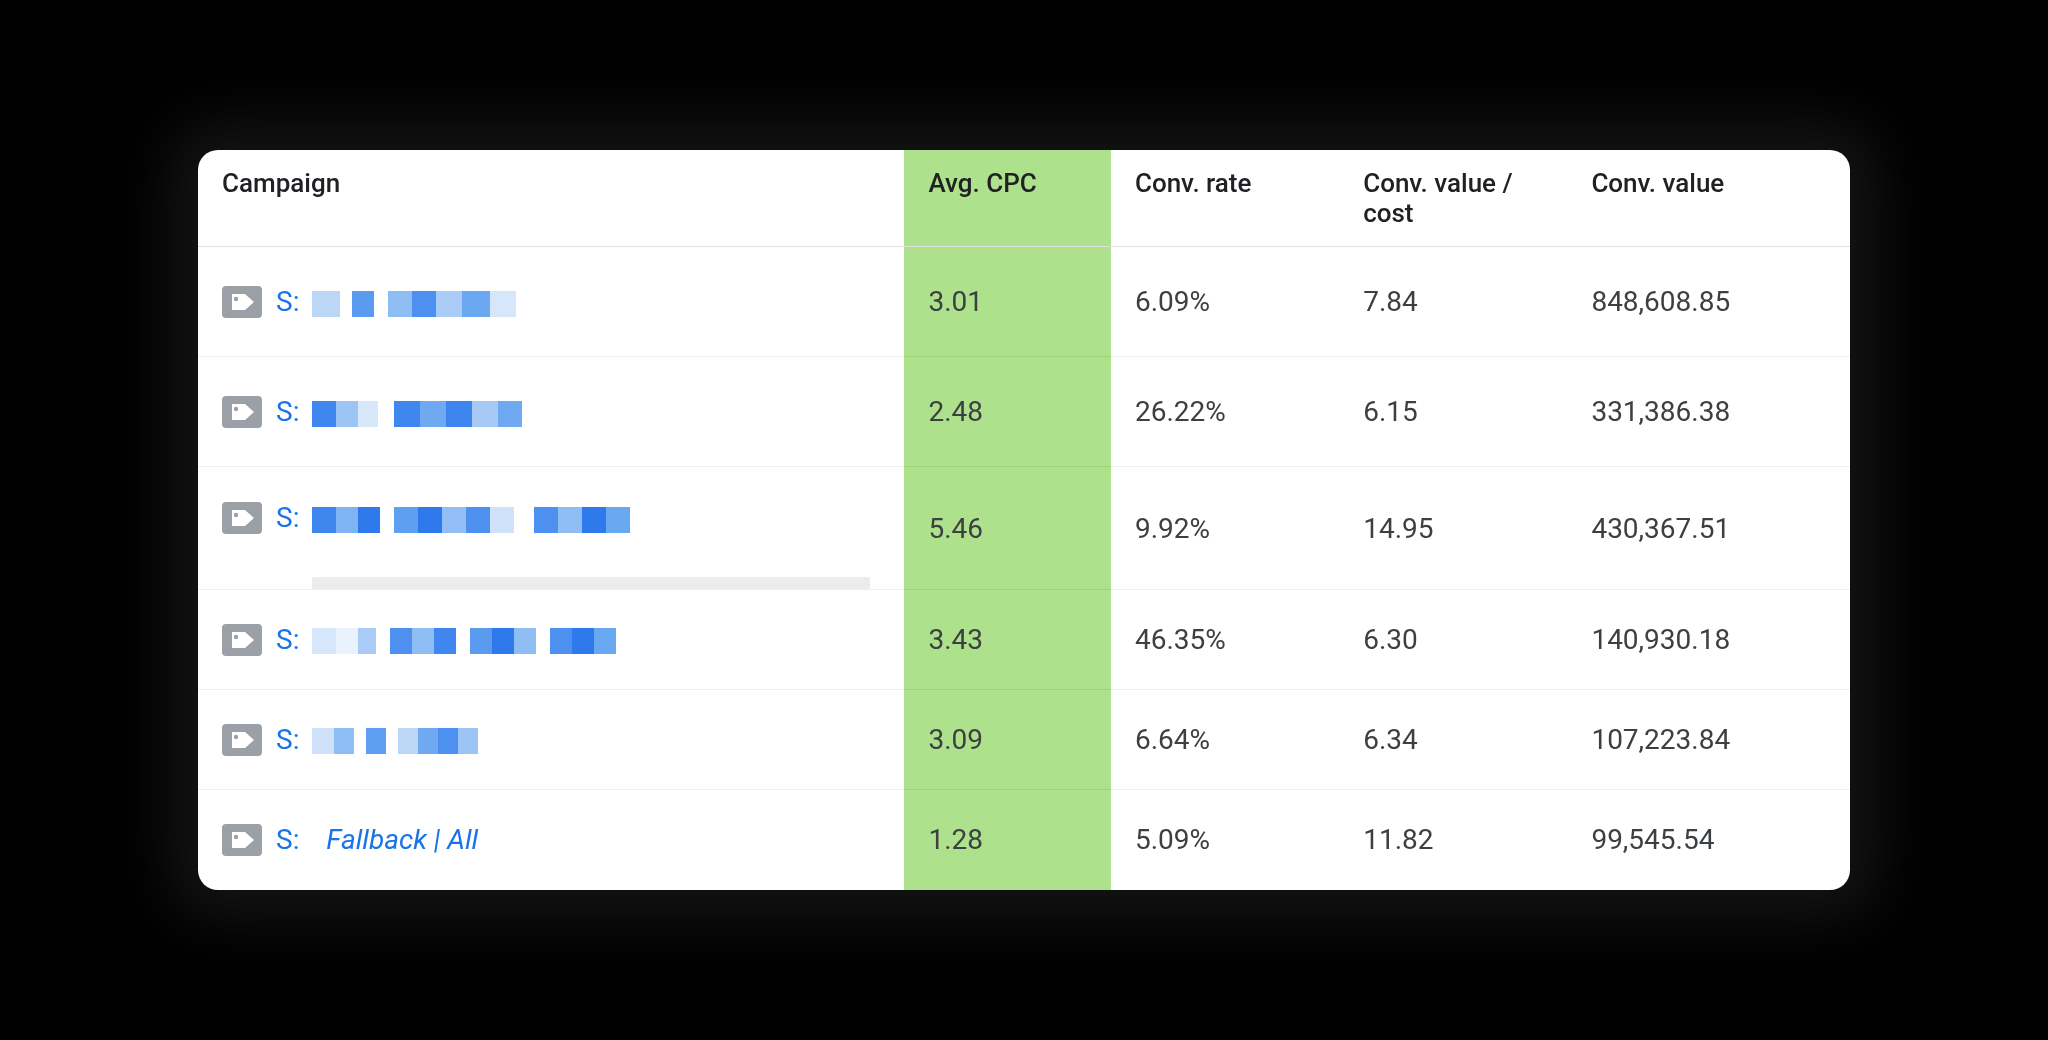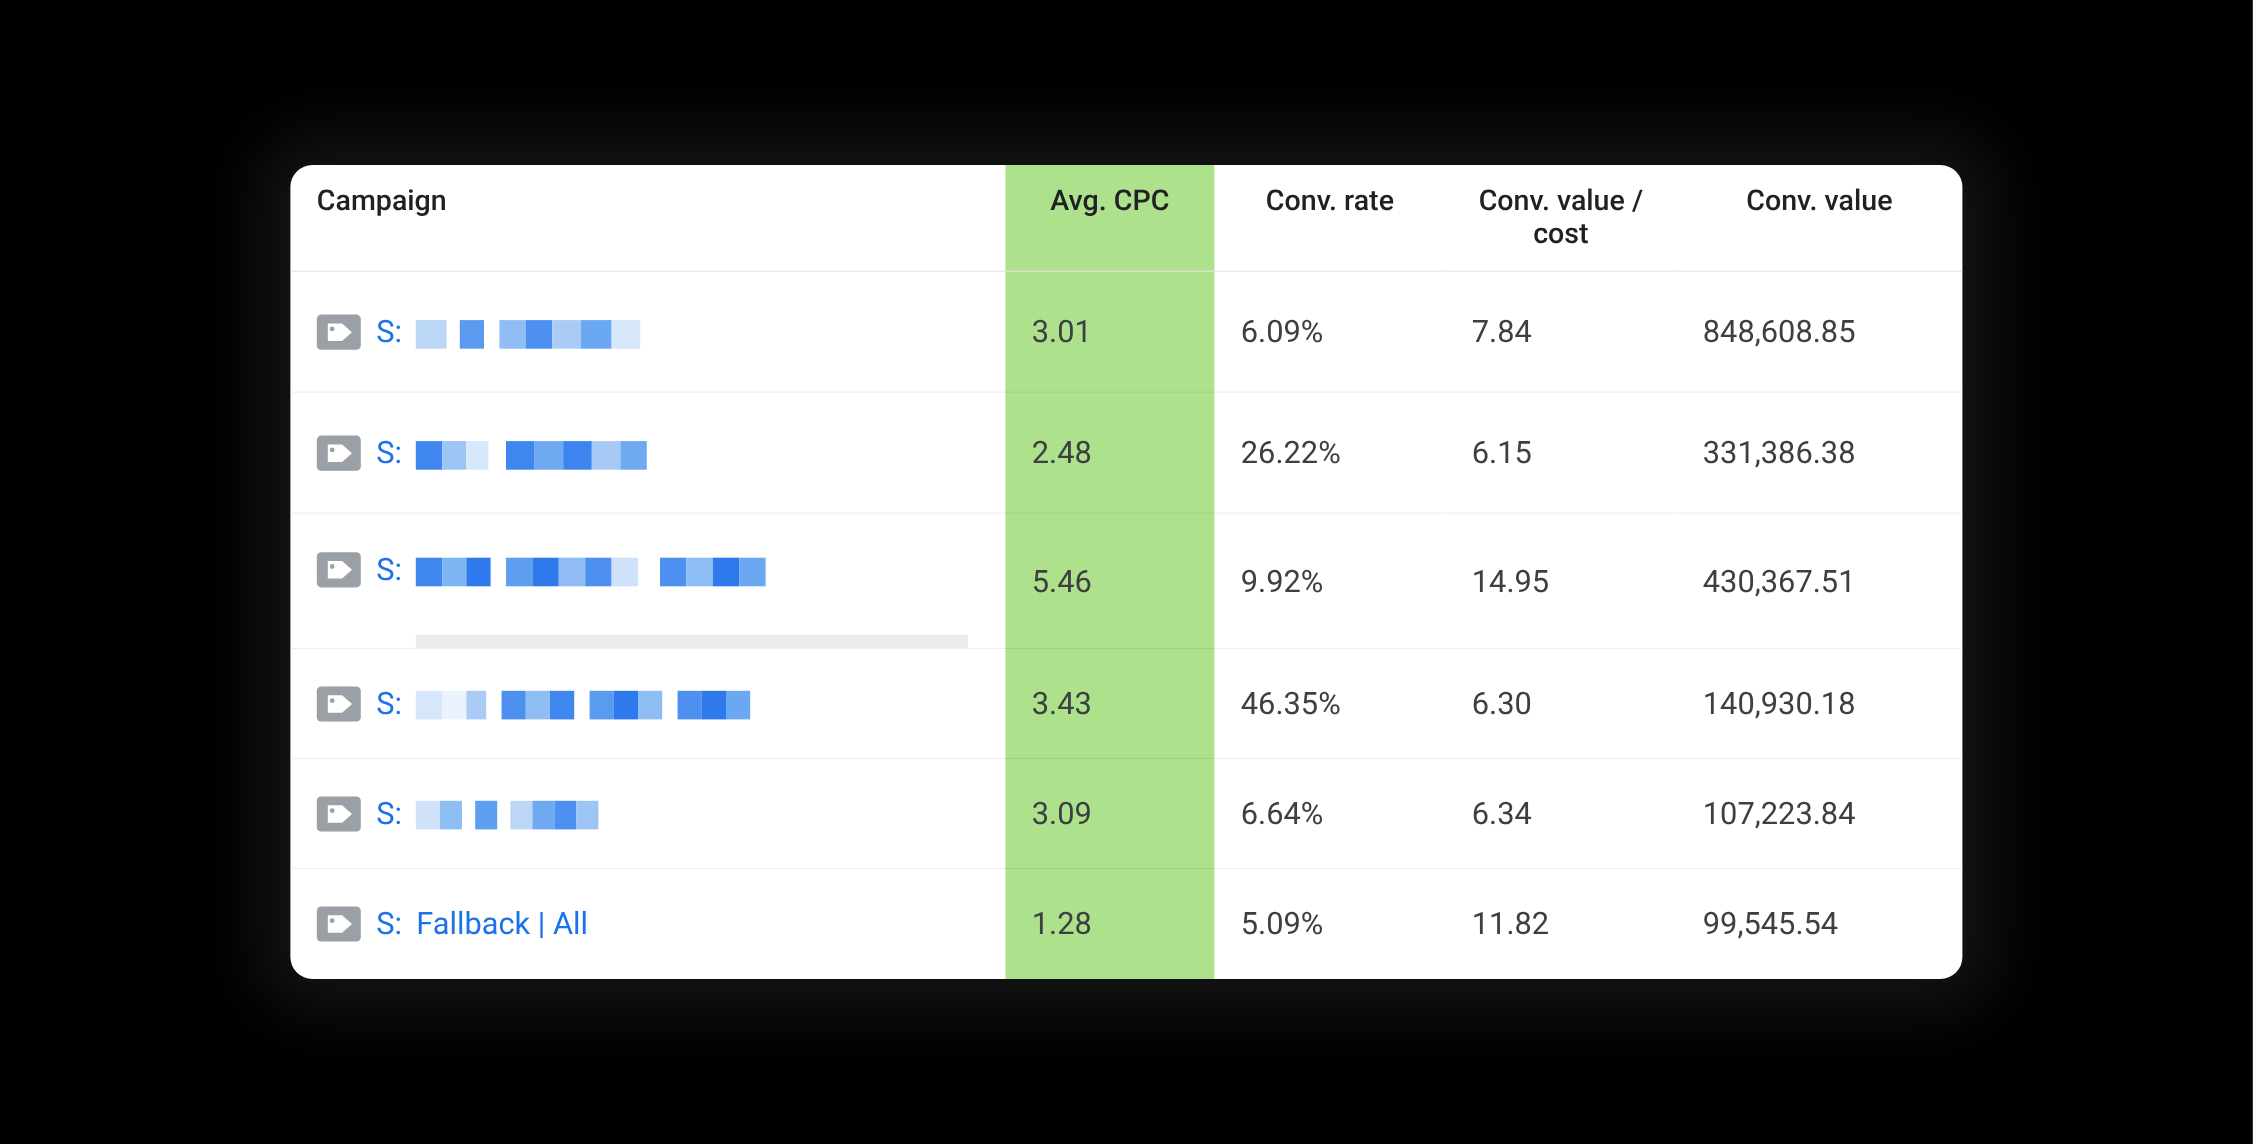--- a/index.html
+++ b/index.html
@@ -5,41 +5,41 @@
     * { box-sizing: border-box; margin: 0; padding: 0; }
     body {
       font-family: 'Roboto', 'Helvetica Neue', Arial, sans-serif;
       background: #000;
       display: flex;
       align-items: center;
       justify-content: center;
       min-height: 100vh;
     }
     .frame {
-      width: 1520px;
+      width: 1652px;
       background: #fff;
       border-radius: 20px;
       overflow: hidden;
       box-shadow: 0 0 60px 30px rgba(255,255,255,0.08);
     }
     table {
       width: 100%;
       border-collapse: collapse;
       table-layout: fixed;
     }
     col.c-campaign { width: 650px; }
     col.c-cpc      { width: 190px; }
     col.c-rate     { width: 210px; }
     col.c-vc       { width: 210px; }
     col.c-value    { width: 260px; }
 
     thead th {
       font-weight: 500;
       color: #202124;
-      text-align: center;
+      text-align: left;
       padding: 18px 24px;
       border-bottom: 1px solid #e0e0e0;
       font-size: 26px;
       vertical-align: top;
       height: 90px;
     }
     thead th.left {
       text-align: left;
     }
     thead th.hi {
@@ -308,21 +308,21 @@
         <td class="left">
           <div class="camp">
             <span class="tag-icon">
               <svg viewBox="0 0 40 32">
                   <path fill="#fff" d="M10 8 h13 l9 8 -9 8 h-13 z"></path>
                   <circle cx="14" cy="13" r="2.2" fill="#9aa0a6"></circle>
                 </svg>
             </span>
             <span class="link">
               <span>S:</span>
-              <span style="margin-left:6px;">Fallback | All</span>
+              <span style="margin-left:20px;font-style:italic;">Fallback | All</span>
             </span>
           </div>
         </td>
         <td class="hi">1.28</td>
         <td>5.09%</td>
         <td>11.82</td>
         <td>99,545.54</td>
       </tr>
 
     </tbody>

